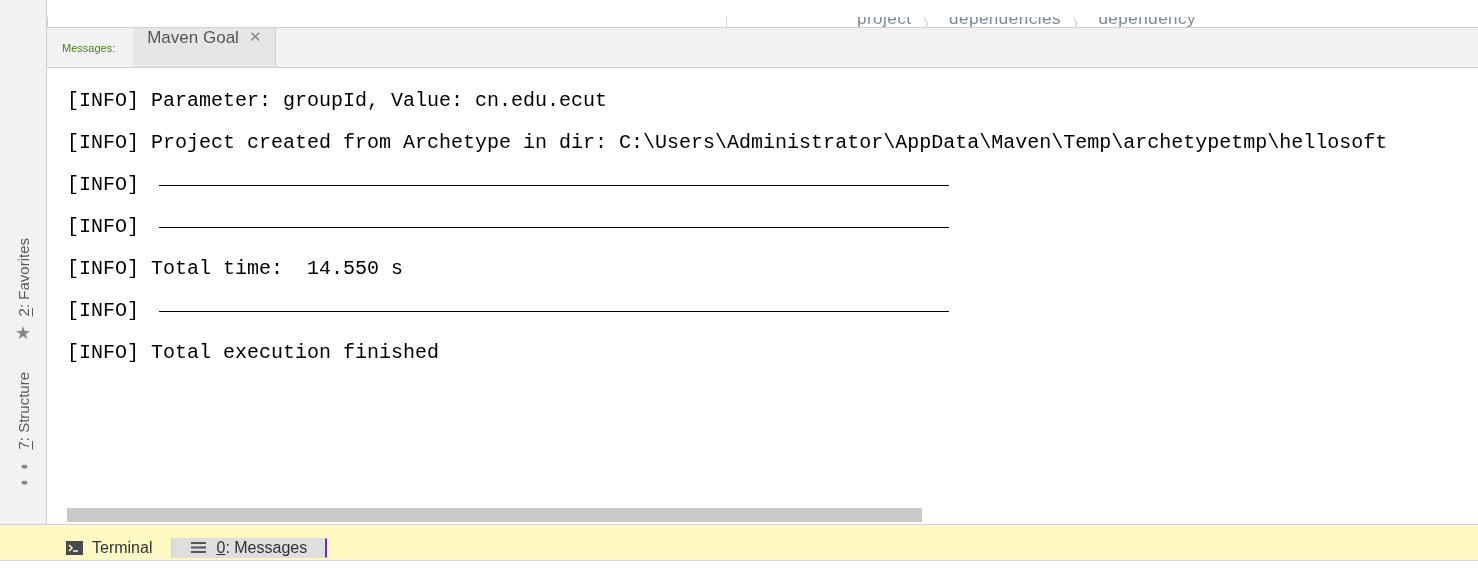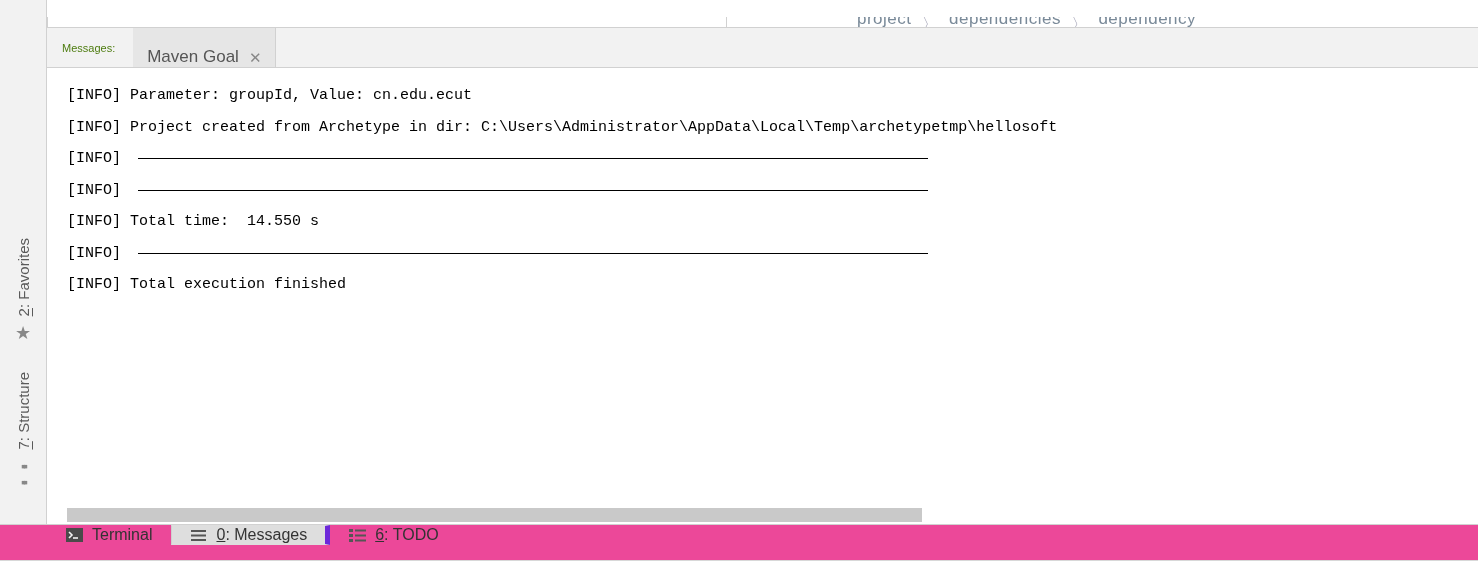--- a/index.html
+++ b/index.html
@@ -82,21 +82,21 @@
   }
   .panel-header .title {
     display: flex;
     align-items: center;
     padding: 0 18px 0 15px;
     font-size: 11px;
     color: #4d7c0f;
   }
   .panel-header .tab {
     display: flex;
-    align-items: flex-end;
+    align-items: flex-start;
     padding: 0 14px;
     font-size: 17px;
     color: #555;
     background: #e6e6e6;
     border-right: 1px solid #d1d1d1;
     cursor: pointer;
     gap: 10px;
   }
   .panel-header .tab .close {
     color: #888;
@@ -105,21 +105,21 @@
   .console {
     position: absolute;
     top: 68px; left: 47px; right: 0;
     bottom: 46px;
     background: #fff;
     overflow: hidden;
     padding: 12px 0 0 20px;
   }
   .console-line {
     font-family: "SimSun","NSimSun","Courier New",monospace;
-    font-size: 15px;
+    font-size: 20px;
     color: #000;
     white-space: pre;
     line-height: 2.1;
     display: flex;
     align-items: center;
   }
   .console-line .rule {
     display: inline-block;
     border-top: 1.5px solid #000;
     height: 0;
@@ -137,40 +137,40 @@
   }
   .h-scrollbar .thumb {
     background: #c9c9c9;
     height: 100%;
     width: 855px;
   }
   .bottom-bar {
     position: absolute;
     left: 0; right: 0; bottom: 0;
     height: 46px;
-    background: #ec4899;
+    background: #fef9c3;
     border-top: 1px solid #d1d1d1;
     display: flex;
-    align-items: flex-start;
+    align-items: center;
   }
   .bottom-bar .spacer { width: 47px; }
   .bottom-tab {
     display: flex;
     align-items: center;
     gap: 9px;
     padding: 0 18px;
     font-size: 16px;
     color: #333;
     cursor: pointer;
     border:1px solid transparent;
   }
   .bottom-tab.active {
     background: #dedede;
     border-left: 1px solid #cfcfcf;
-    border-right: 5px solid #6d28d9;
+    border-right: 2px solid #6d28d9;
   }
   .bottom-tab .u { text-decoration: underline; }
   .icon-box {
     display: inline-flex; align-items: center; justify-content: center;
     color: #555;
   }
   .thin-bottom-border{
     position:absolute; left:0; right:0; bottom:0; height:10px;
     border-top:1px solid #d8d8d8; background:#fff;
   }
@@ -203,21 +203,21 @@
 <div class="panel-header">
   <div class="title">Messages:</div>
   <div class="tab">
     <span>Maven Goal</span>
     <span class="close">✕</span>
   </div>
 </div>
 
 <div class="console" id="console">
     <div class="console-line"><span>[INFO] Parameter: groupId, Value: cn.edu.ecut</span></div>
-    <div class="console-line"><span>[INFO] Project created from Archetype in dir: C:\Users\Administrator\AppData\Local\Temp\archetypetmp\hellosoft</span></div>
+    <div class="console-line"><span>[INFO] Project created from Archetype in dir: C:\Users\Administrator\AppData\Maven\Temp\archetypetmp\hellosoft</span></div>
     <div class="console-line"><span>[INFO] </span><span class="rule"></span></div>
     <div class="console-line"><span>[INFO] </span><span class="rule"></span></div>
     <div class="console-line"><span>[INFO] Total time:  14.550 s</span></div>
     <div class="console-line"><span>[INFO] </span><span class="rule"></span></div>
     <div class="console-line"><span>[INFO] Total execution finished</span></div>
   </div>
 
 <div class="h-scrollbar">
   <div class="thumb"></div>
 </div>
@@ -237,28 +237,15 @@
   <div class="bottom-tab active">
     <span class="icon-box">
       <svg width="17" height="13" viewBox="0 0 17 13">
           <line x1="1" y1="2" x2="16" y2="2" stroke="#555" stroke-width="2"></line>
           <line x1="1" y1="6.5" x2="16" y2="6.5" stroke="#555" stroke-width="2"></line>
           <line x1="1" y1="11" x2="16" y2="11" stroke="#555" stroke-width="2"></line>
         </svg>
     </span>
     <span><span class="u">0</span><span>: Messages</span></span>
   </div>
-  <div class="bottom-tab">
-    <span class="icon-box">
-      <svg width="17" height="13" viewBox="0 0 17 13">
-          <rect x="0" y="0" width="4" height="3" fill="#555"></rect>
-          <rect x="6" y="0.5" width="11" height="2" fill="#555"></rect>
-          <rect x="0" y="5" width="4" height="3" fill="#555"></rect>
-          <rect x="6" y="5.5" width="11" height="2" fill="#555"></rect>
-          <rect x="0" y="10" width="4" height="3" fill="#555"></rect>
-          <rect x="6" y="10.5" width="11" height="2" fill="#555"></rect>
-        </svg>
-    </span>
-    <span><span class="u">6</span><span>: TODO</span></span>
-  </div>
 </div>
 
 <div class="thin-bottom-border"></div>
 
 </body></html>

